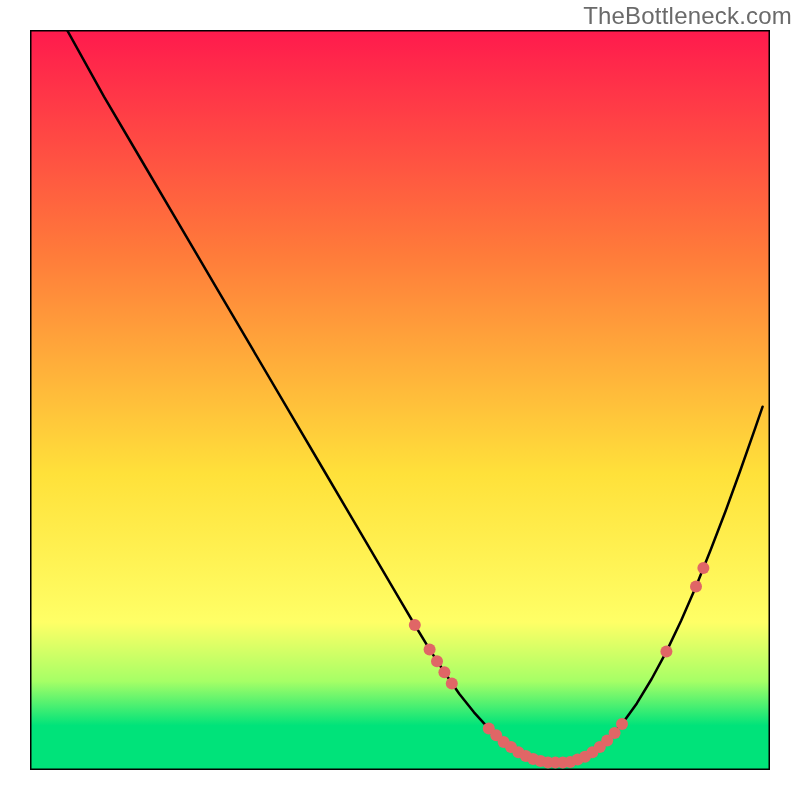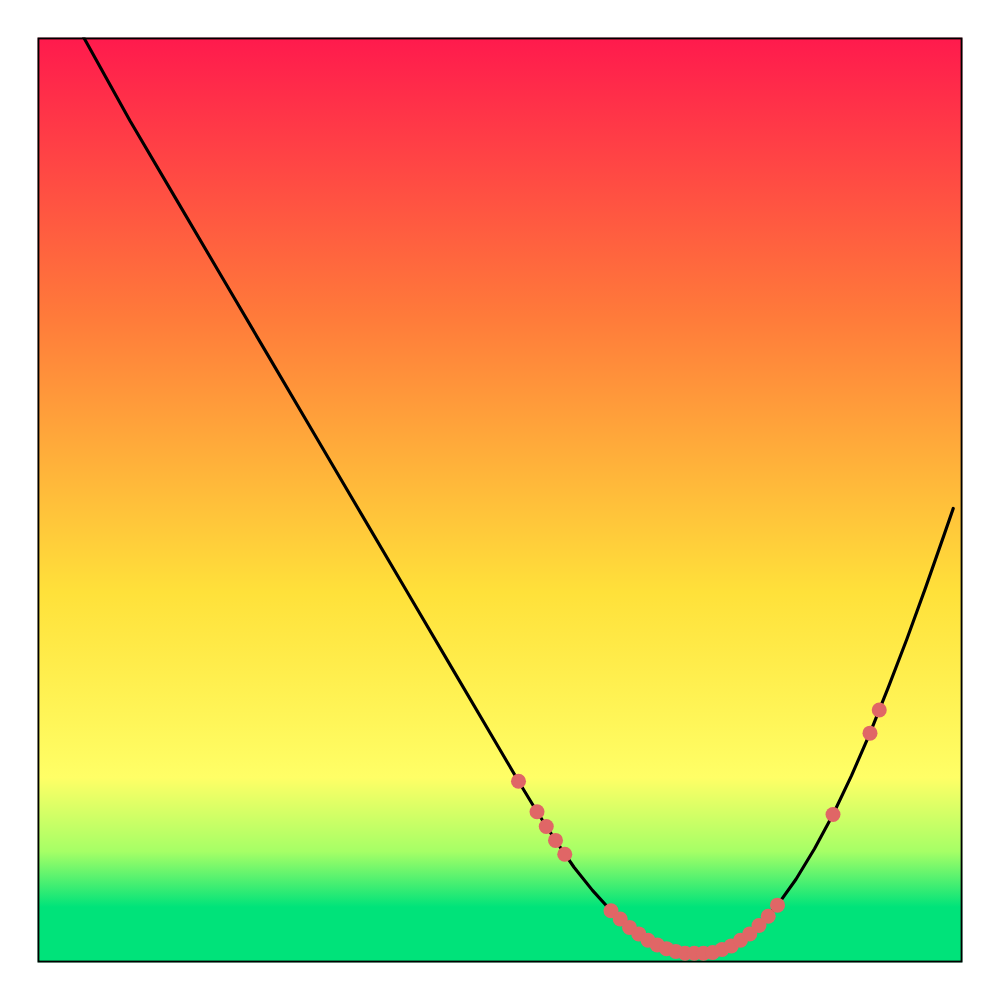--- a/index.html
+++ b/index.html
@@ -36,20 +36,21 @@
     box-sizing: border-box;
   }
   svg {
     display: block;
   }
 </style>
 </head>
 <body>
 
 <div class="frame">
+  <div class="watermark">TheBottleneck.com</div>
   <div class="plot-area">
     <svg id="chart-svg" width="740" height="740" viewBox="0 0 740 740">
         <defs>
           <linearGradient id="bg-grad" x1="0" y1="0" x2="0" y2="1">
             <stop offset="0.0%" stop-color="#ff1a4d"></stop>
             <stop offset="30.0%" stop-color="#ff7a3a"></stop>
             <stop offset="60.0%" stop-color="#ffe13a"></stop>
             <stop offset="80.0%" stop-color="#ffff66"></stop>
             <stop offset="88.0%" stop-color="#a6ff66"></stop>
             <stop offset="94.0%" stop-color="#00e37a"></stop>

